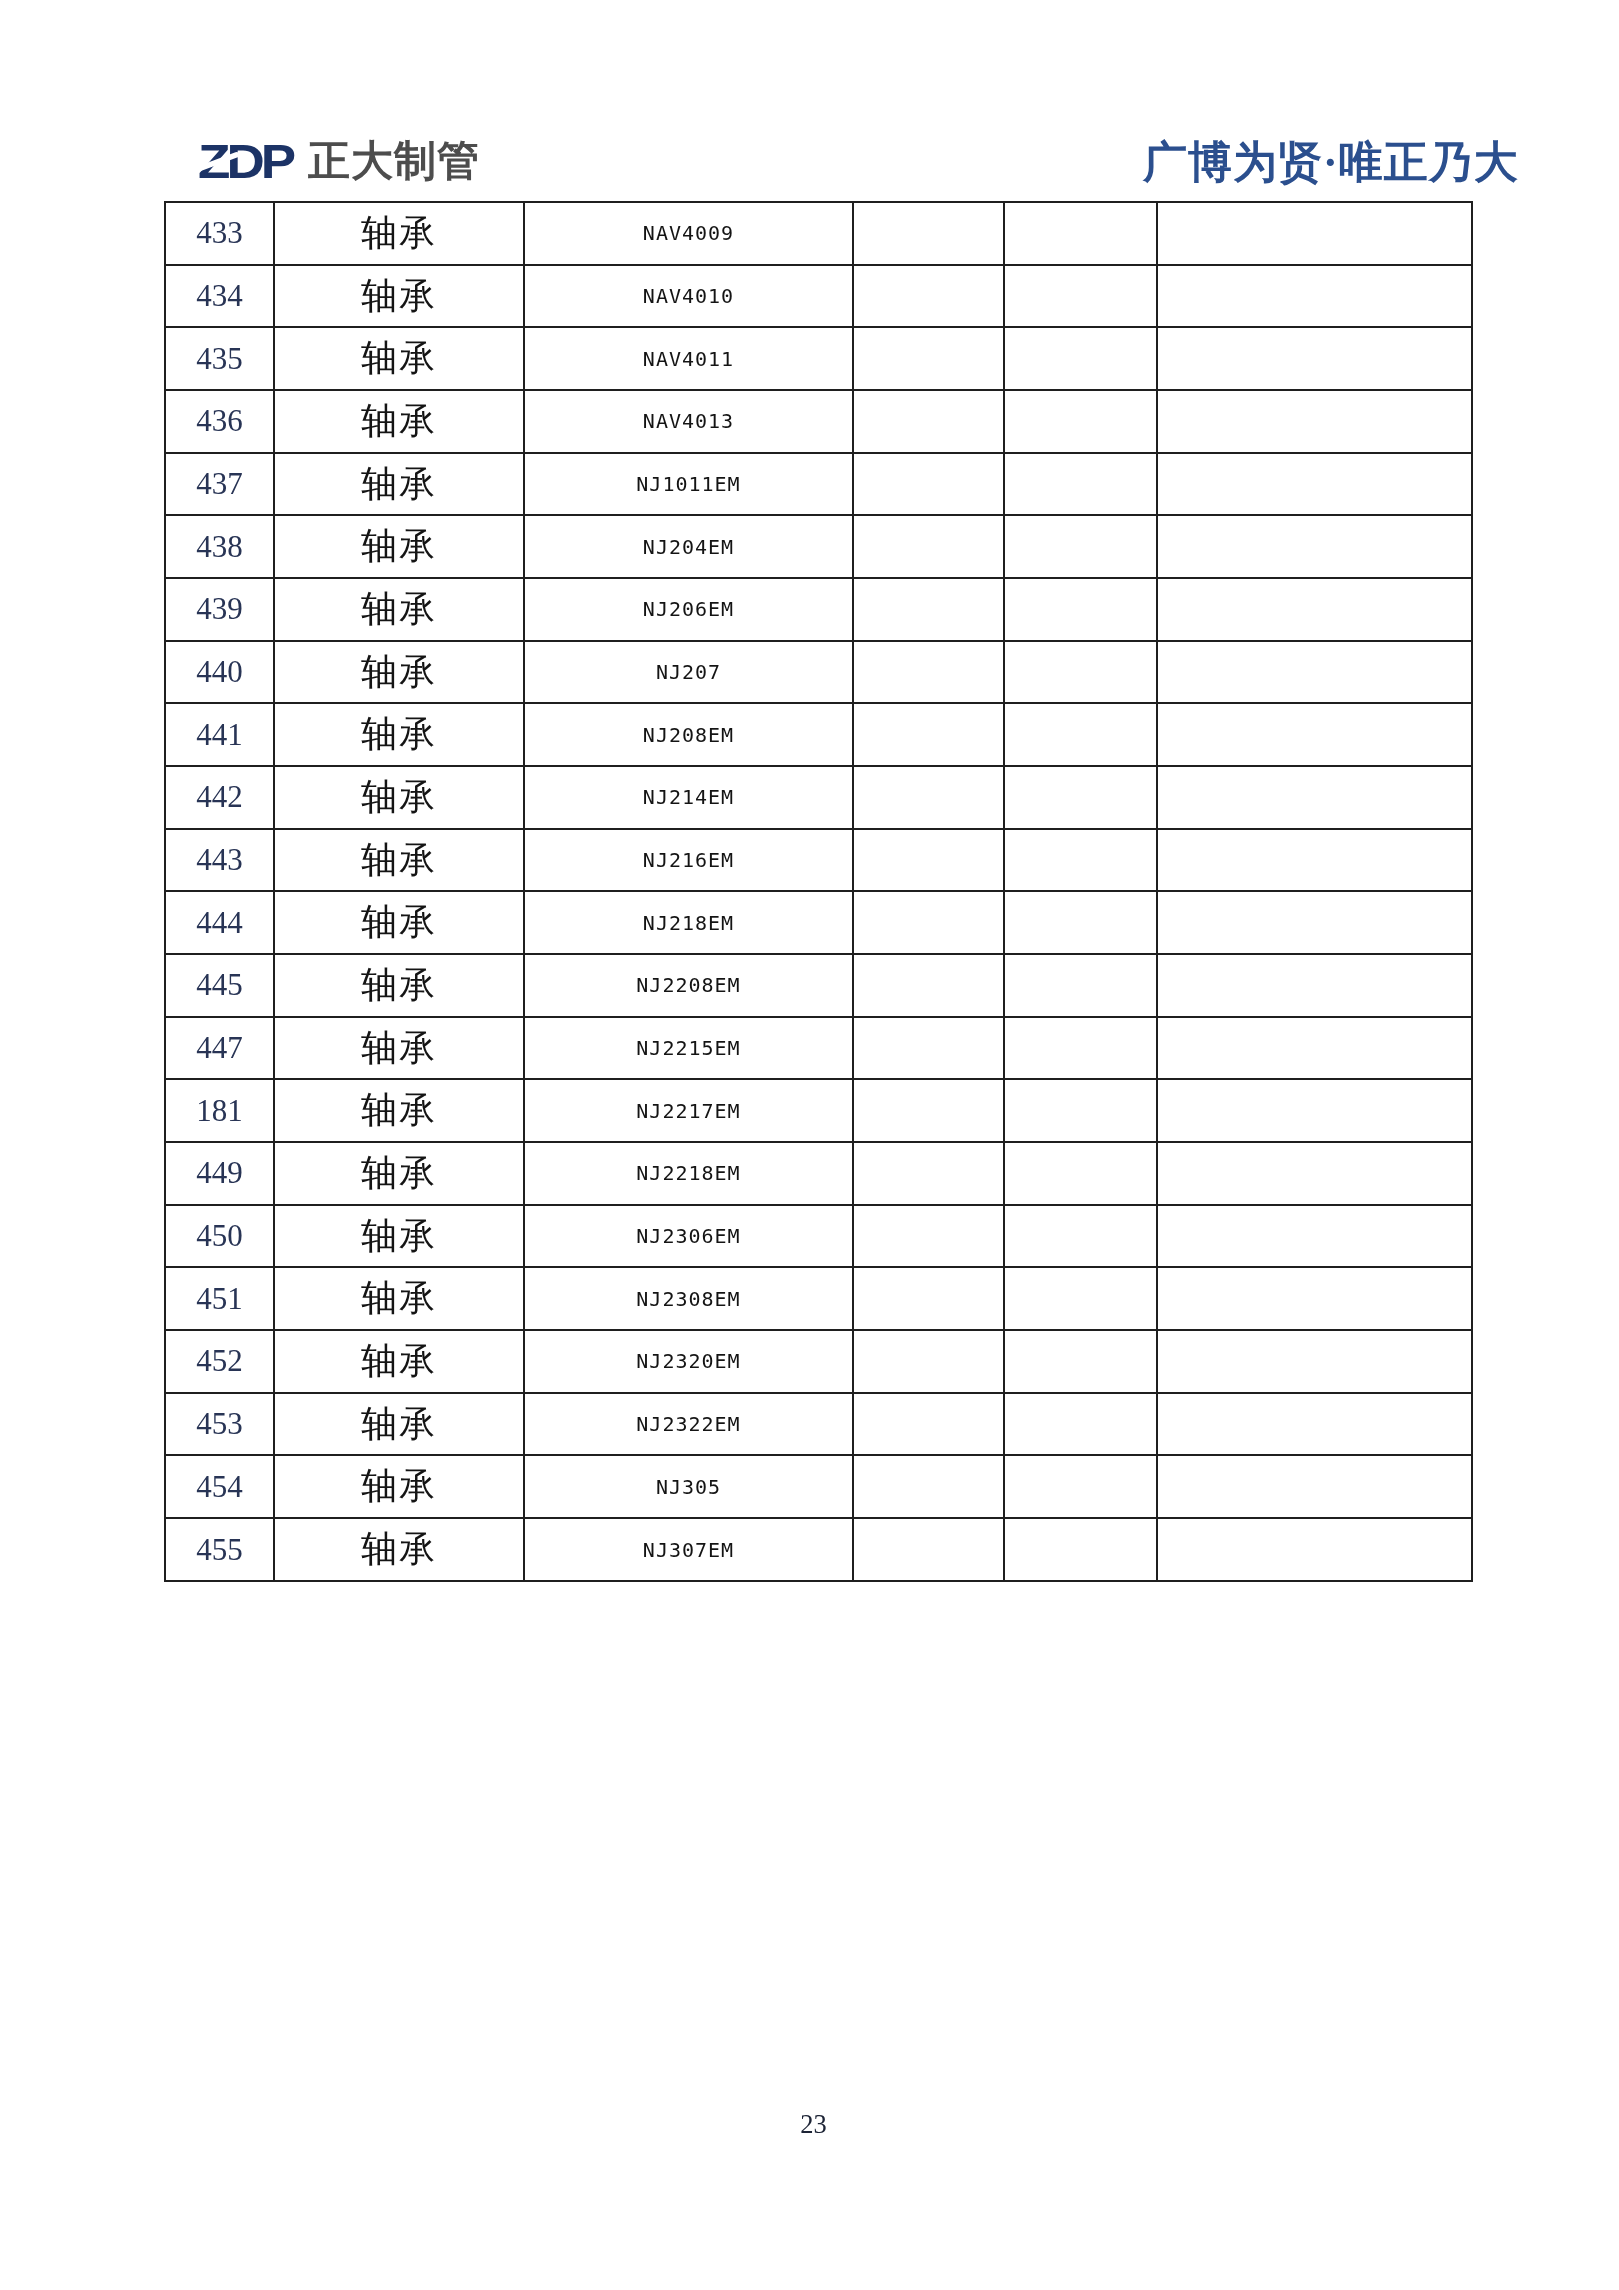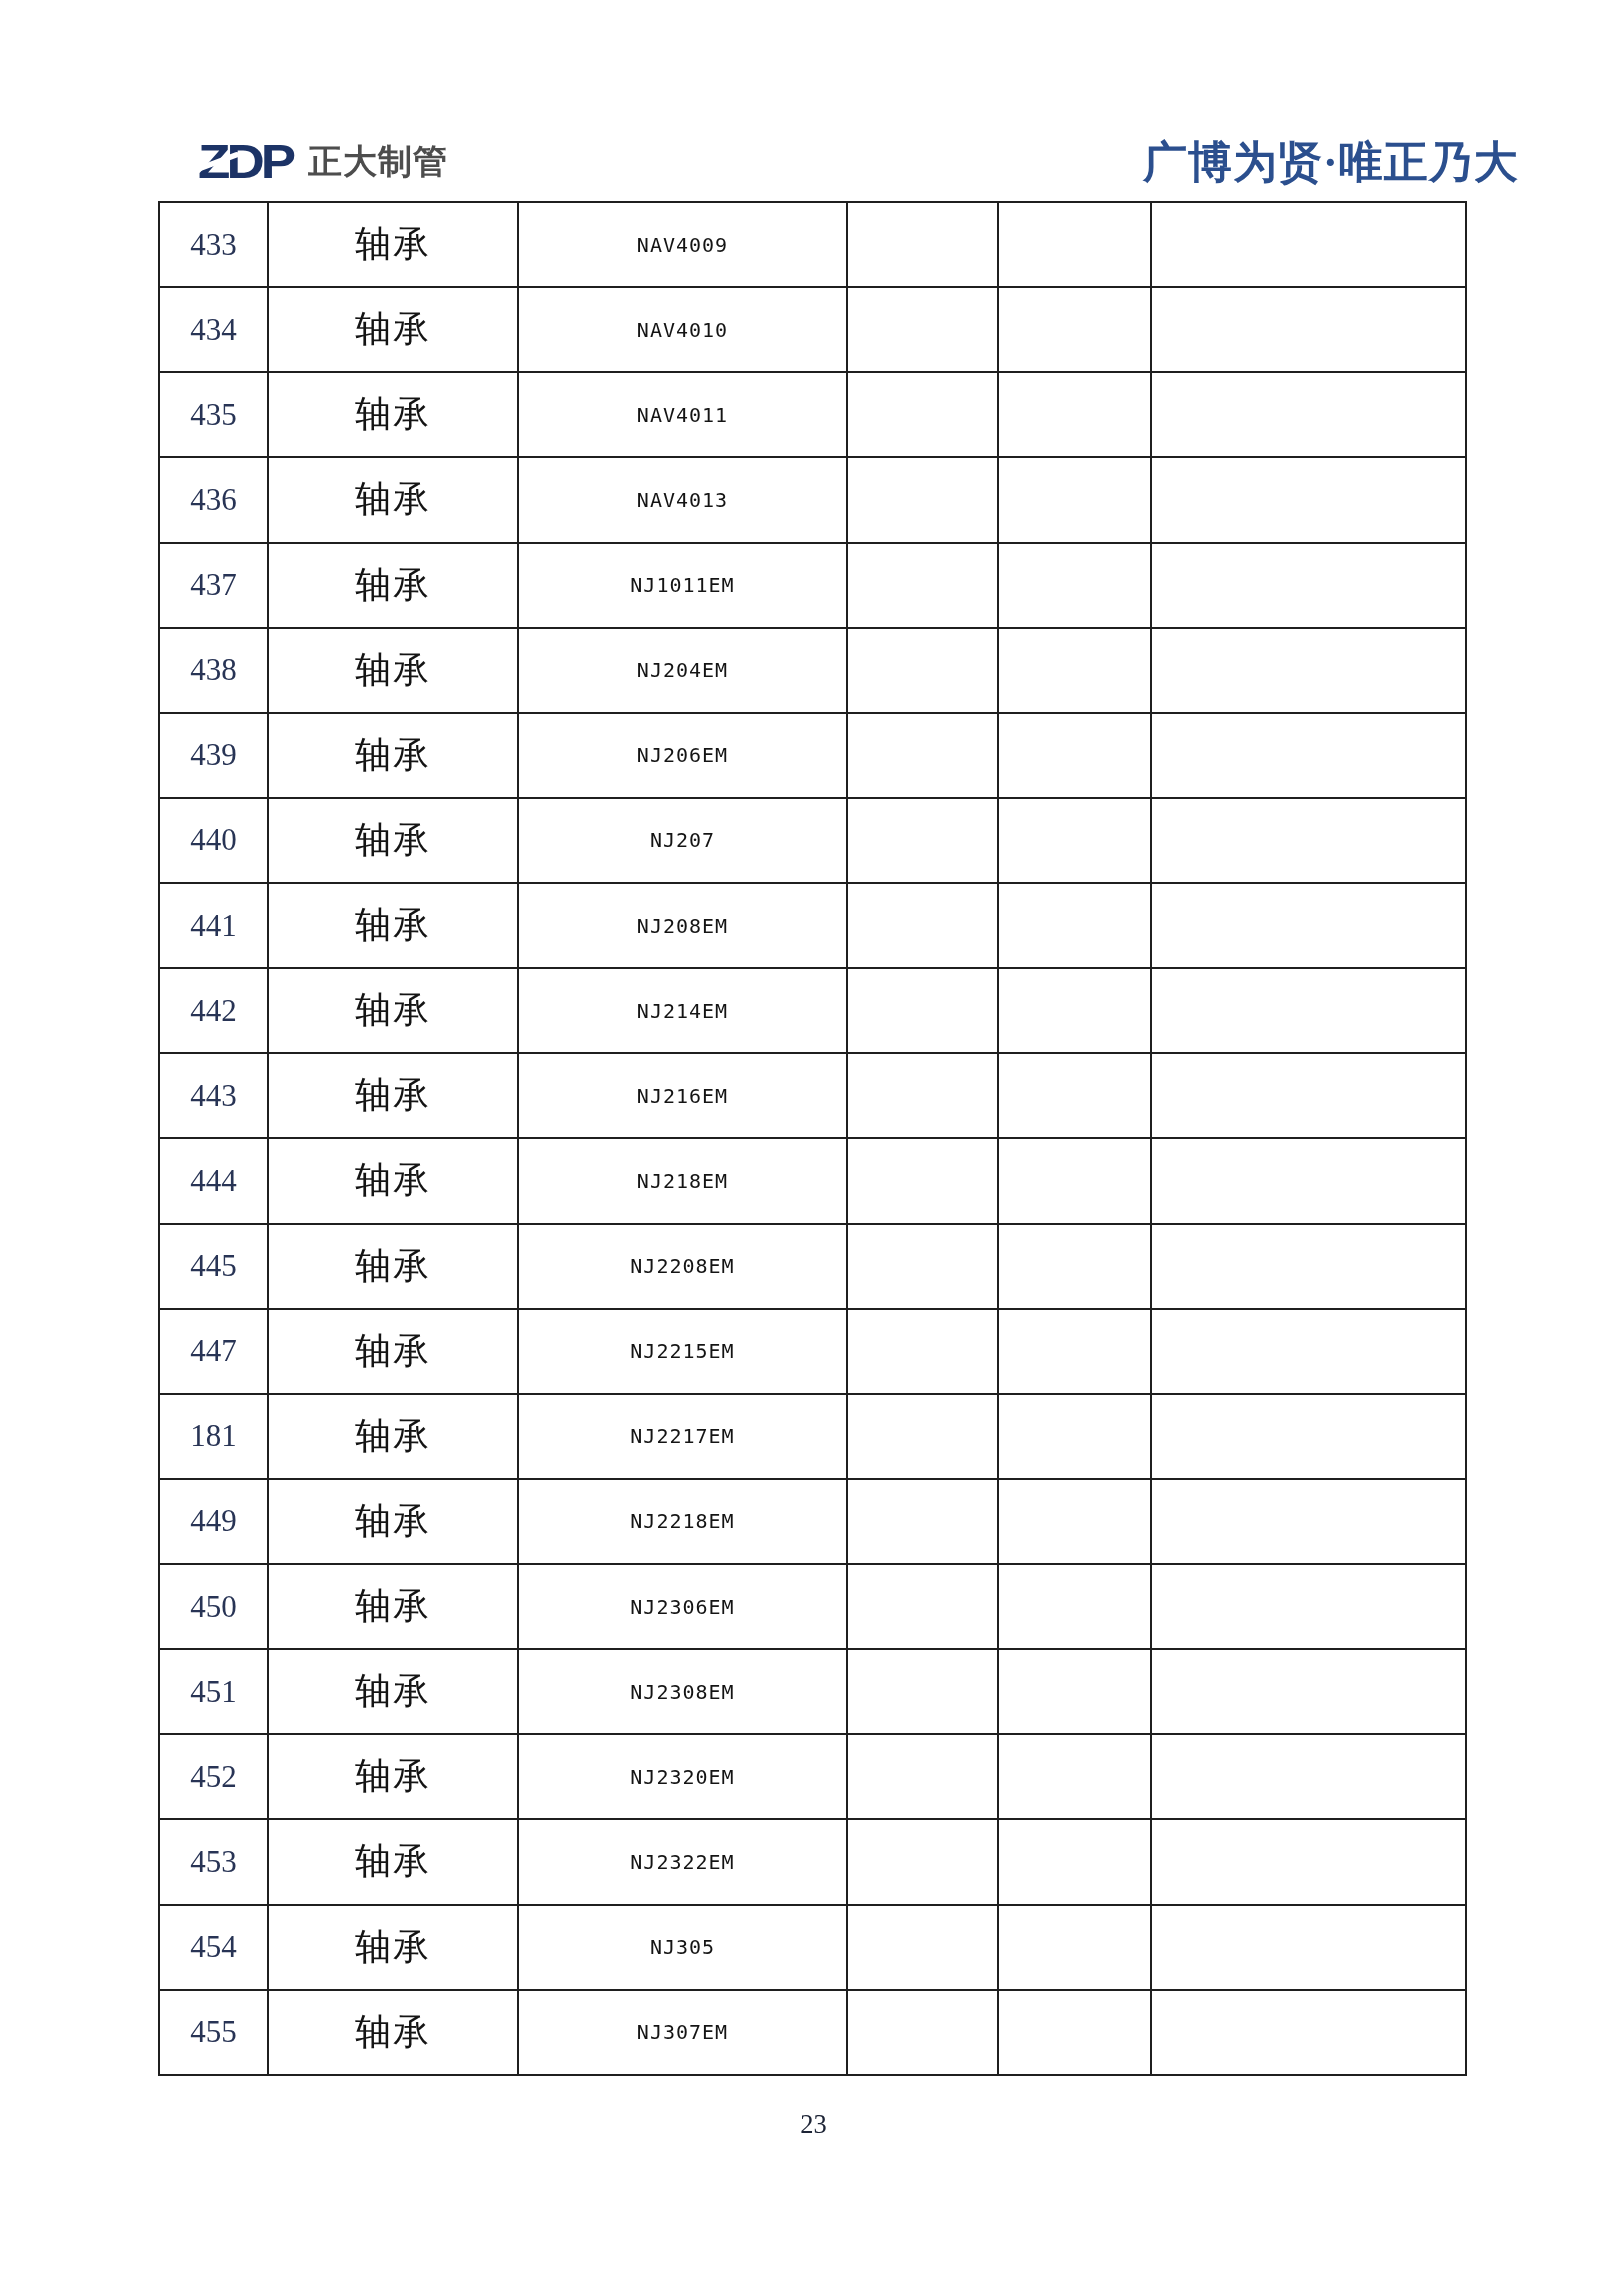--- a/index.html
+++ b/index.html
@@ -49,21 +49,21 @@
     top: 20.6px;
     width: 47px;
     height: 5.9px;
     background: #ffffff;
     transform: rotate(-22deg);
     border-radius: 2.9px;
   }
   .logo-cn {
     font-family: "Liberation Sans", sans-serif;
     font-weight: 900;
-    font-size: 34px;
+    font-size: 42px;
     line-height: 42px;
     color: var(--logo-gray);
     letter-spacing: 1px;
     text-align: right;
   }
   .header-slogan {
     position: absolute;
     left: 1143px;
     top: 143px;
     width: 327px;
@@ -72,24 +72,24 @@
     font-size: 44px;
     line-height: 39px;
     color: var(--slogan-blue);
     letter-spacing: 1px;
     white-space: nowrap;
   }
 
   
   table.parts-table {
     position: absolute;
-    left: 158px;
+    left: 164px;
     top: 201px;
     width: 1307px;
-    height: 1875px;
+    height: 1381px;
     border-collapse: collapse;
     table-layout: fixed;
   }
   .parts-table td {
     border-left: 2px solid var(--border);
     border-right: 2px solid var(--border);
     border-top: 2.9px solid var(--border);
     border-bottom: 2.9px solid var(--border);
     text-align: center;
     vertical-align: middle;

